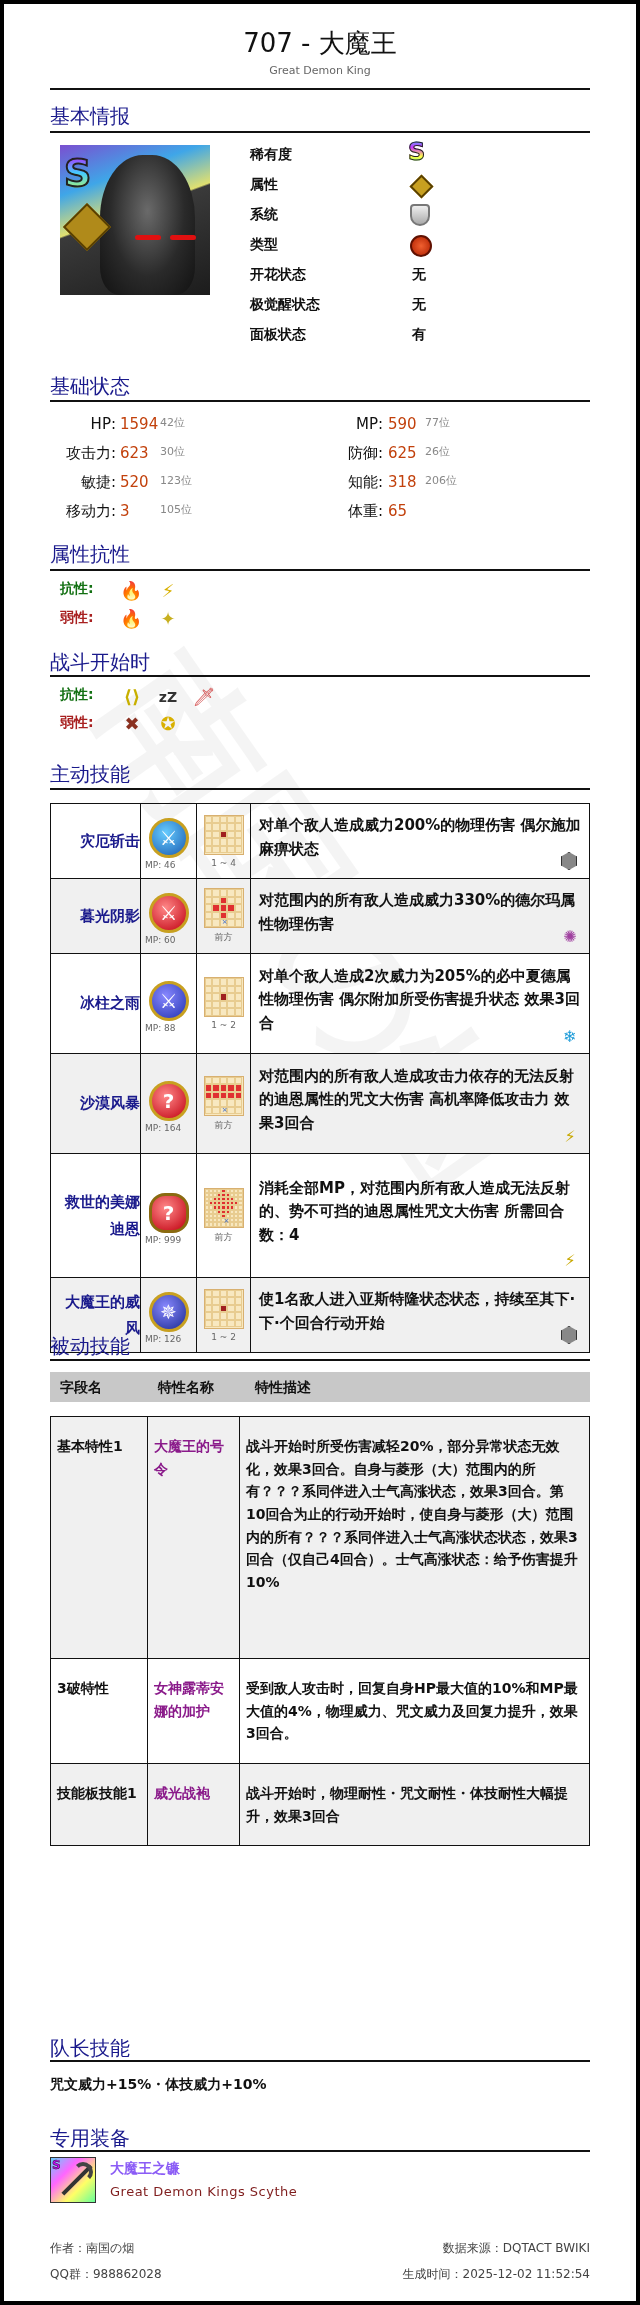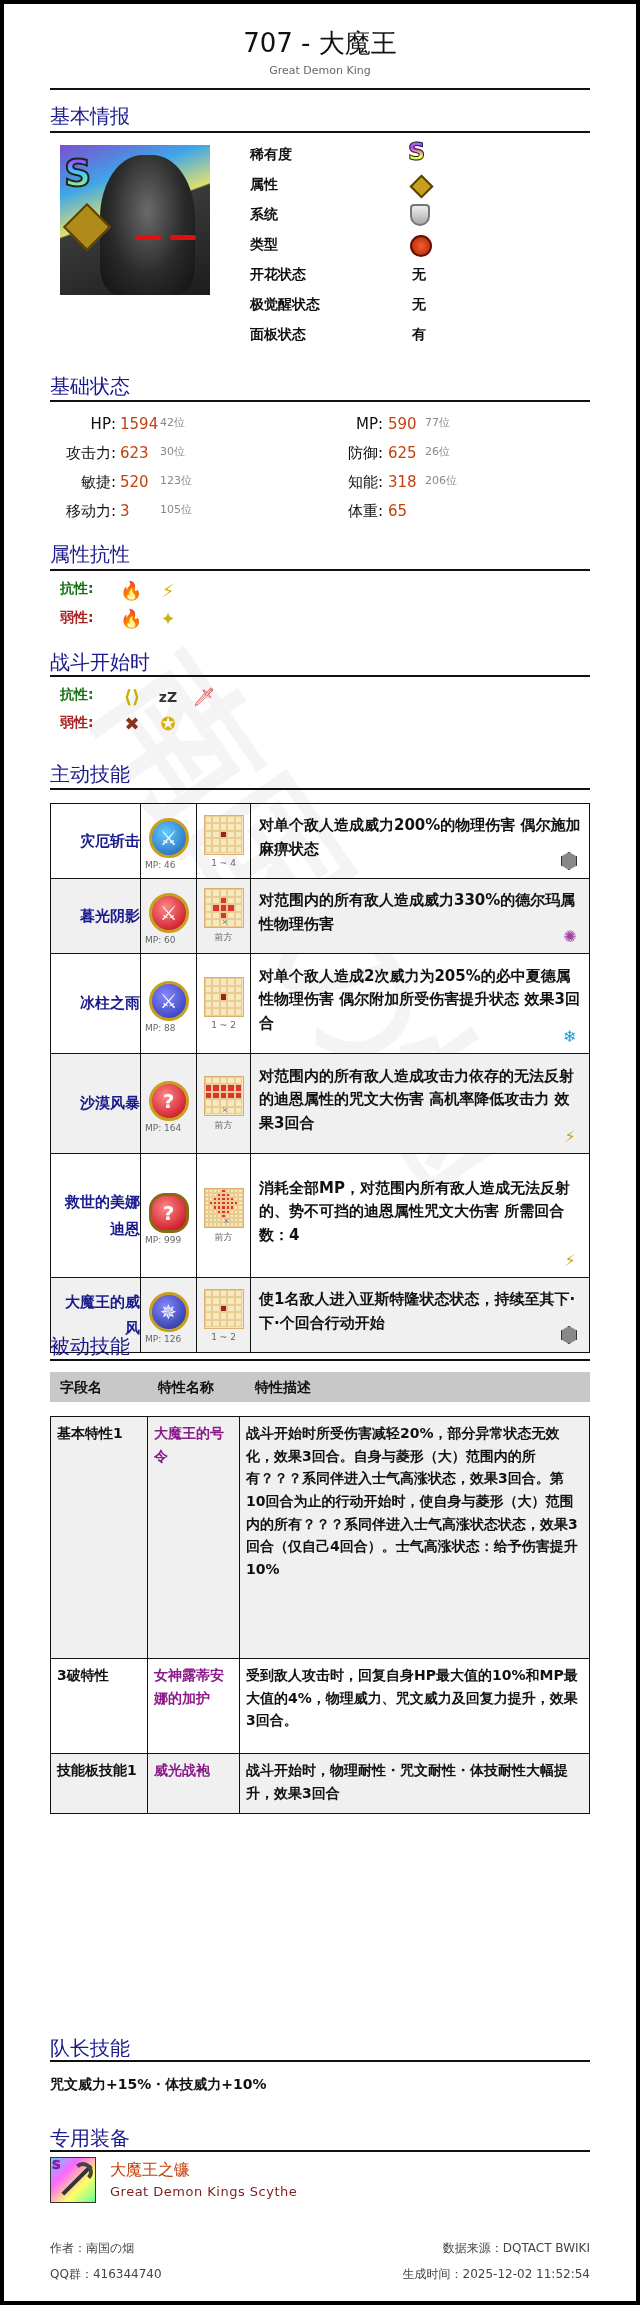--- a/index.html
+++ b/index.html
@@ -47,31 +47,31 @@
   .grid .hit { background: #a02020; }
   .grid .self { background: #f8e8c0; position: relative; }
   .grid .self::after { content:"×"; color:#3366cc; font-size: 7px; position:absolute; left:1px; top:-2px; }
   .sk-rtext { font-size: 9px; color:#666; margin-top: 3px; }
   .sk-desc { padding: 6px 8px 13px 8px; font-size: 15px; font-weight: bold; line-height: 1.55; position: relative; color:#111; }
   .sk-elem { position:absolute; right: 10px; bottom: 6px; width: 18px; height: 20px; font-size: 16px; line-height: 20px; text-align: center; }
   .hex { width: 16px; height: 18px; background:#888; clip-path: polygon(50% 0,100% 25%,100% 75%,50% 100%,0 75%,0 25%); border: 1px solid #333; }
   .pass-head { position:absolute; left:50px; top: 1372px; width: 540px; height: 30px; background: #c8c8c8; font-size: 14px; font-weight: bold; }
   .pass-head span { position:absolute; top: 7px; }
   .passive { position:absolute; left: 50px; top: 1416px; width: 540px; }
-  .passive td { border: 1.5px solid #111; vertical-align: top; padding: 5px 6px; font-size: 14px; font-weight: bold; line-height: 1.62; }
+  .passive td { border: 1.5px solid #111; vertical-align: top; padding: 18px 6px; font-size: 14px; font-weight: bold; line-height: 1.62; }
   .passive tr:nth-child(odd) td { background: #f0f0f0; }
   .p-field { width: 97px; color:#111; }
   .p-name { width: 92px; color:#8a1a8a; }
   .p-desc { color:#111; }
   .leader { left: 50px; top: 2076px; font-size: 14px; font-weight: bold; color:#111; }
   .equip-img { left: 50px; top: 2157px; width: 46px; height: 46px; background: linear-gradient(135deg,#6cf,#f6f,#ff6,#6f9); border: 1px solid #333; overflow:hidden; }
   .equip-img .blade { position:absolute; left:6px; top:20px; width:40px; height:4px; background:#333; transform: rotate(-45deg); }
   .equip-img .hook { position:absolute; left:22px; top:4px; width:20px; height:20px; border: 4px solid #444; border-color: #444 #444 transparent transparent; border-radius: 50%; }
   .equip-img .sb { position:absolute; left:1px; top:0; font-size:12px; font-weight:bold; color:#c0f; -webkit-text-stroke:0.5px #222; }
-  .equip-name { left: 110px; top: 2160px; font-size: 16px; font-weight: normal; color:#c2410c; }
+  .equip-name { left: 110px; top: 2160px; font-size: 14px; font-weight: bold; color:#8b5cf6; }
   .equip-en { left: 110px; top: 2184px; font-size: 13px; color:#7f1d1d; letter-spacing: 0.5px; }
   .foot { font-size: 12px; color:#444; }
   .foot-r { font-size: 12px; color:#444; text-align: right; }
 </style>
 </head>
 <body>
 
 <div class="frame"></div>
 <div class="watermark">南国の烟</div>
 
@@ -519,15 +519,15 @@
 <div class="abs rule" style="top:2150px;height:1.5px"></div>
 <div class="abs equip-img">
   <div class="blade"></div>
   <div class="hook"></div>
   <div class="sb">S</div>
 </div>
 <div class="abs equip-name">大魔王之镰</div>
 <div class="abs equip-en">Great Demon Kings Scythe</div>
 
 <div class="abs foot" style="left:50px;top:2240px">作者：南国の烟</div>
-<div class="abs foot" style="left:50px;top:2266px">QQ群：416344740</div>
+<div class="abs foot" style="left:50px;top:2266px">QQ群：988862028</div>
 <div class="abs foot-r" style="left:320px;width:270px;top:2240px">数据来源：DQTACT BWIKI</div>
 <div class="abs foot-r" style="left:320px;width:270px;top:2266px">生成时间：2025-12-02 11:52:54</div>
 
 </body></html>

